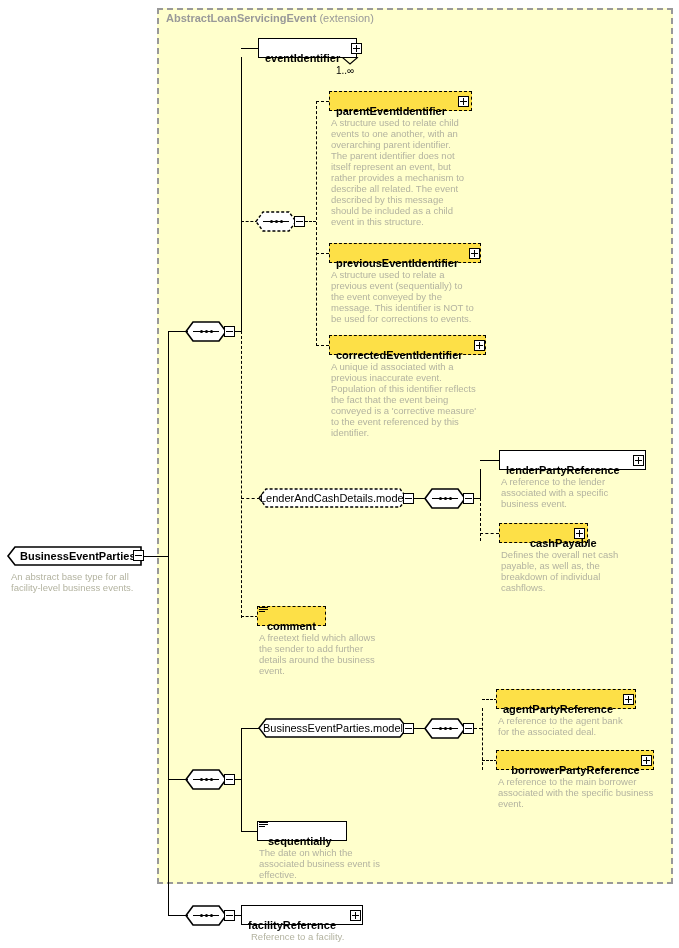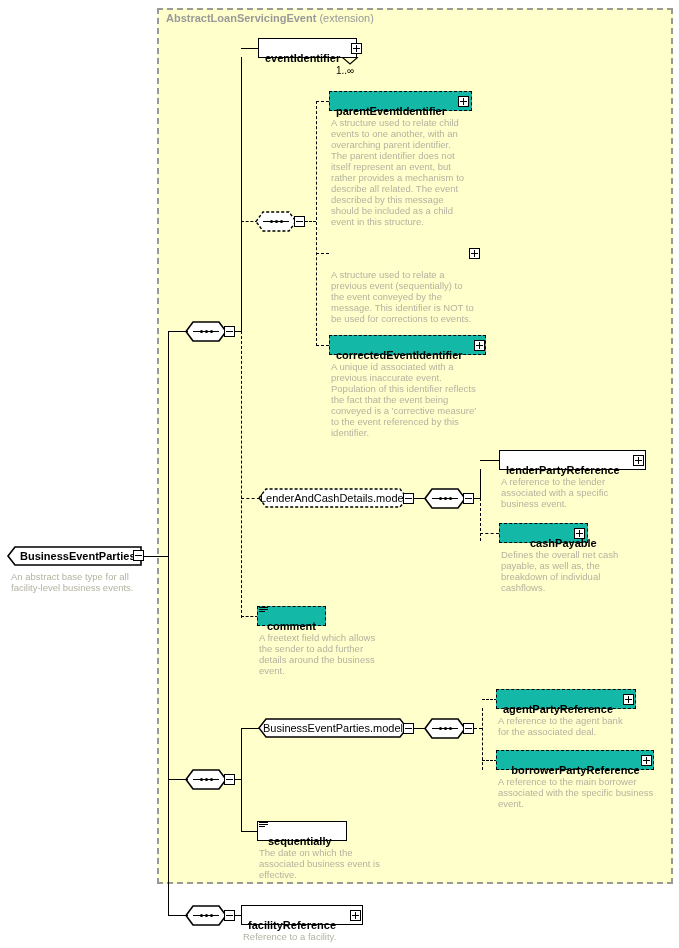--- a/index.html
+++ b/index.html
@@ -18,21 +18,21 @@
   .ln.h{height:1px;}
   .ln.v{width:1px;}
   .dln{position:absolute;}
   .dln.h{height:0;border-top:1px dashed #000;}
   .dln.v{width:0;border-left:1px dashed #000;}
 
   
   .node{position:absolute;box-sizing:border-box;height:20px;background:#ffffff;
         border:1.5px solid #000000;display:flex;align-items:center;
         white-space:nowrap;}
-  .node.opt{border:1.5px dashed #000000;background:#14b8a6;}
+  .node.opt{border:1.5px dashed #000000;background:#fde047;}
   .node .lbl{font-size:11px;font-weight:bold;color:#000000;padding:0 5px 0 6px;
              line-height:11px;margin-top:20px;}
   .nshadow{position:absolute;background:#c0c0c0;z-index:-1;}
 
   
   .pm{position:absolute;width:11px;height:11px;box-sizing:border-box;
       border:1.5px solid #000000;background:#ffffff;
       display:flex;align-items:center;justify-content:center;}
   .pm i{display:block;position:relative;width:7px;height:7px;}
   .pm i:before{content:"";position:absolute;left:0;top:3px;width:7px;height:1px;background:#000;}
@@ -155,20 +155,23 @@
 overarching parent identifier.
 The parent identifier does not
 itself represent an event, but
 rather provides a mechanism to
 describe all related. The event
 described by this message
 should be included as a child
 event in this structure.</div>
 
   <div class="dln h" style="left:316px;top:253px;width:13px;"></div>
+  <div class="node opt" style="left:329px;top:243px;width:152px;">
+    <span class="lbl">previousEventIdentifier</span>
+  </div>
   <div class="nshadow" style="left:333px;top:247px;width:152px;height:20px;"></div>
   <div class="pm plus" style="left:469px;top:248px;">
       <i></i>
     </div>
   <div class="anno" style="left:331px;top:269px;width:155px;">A structure used to relate a
 previous event (sequentially) to
 the event conveyed by the
 message. This identifier is NOT to
 be used for corrections to events.</div>
 
@@ -370,15 +373,15 @@
     </div>
   <div class="ln h" style="left:235px;top:915px;width:7px;"></div>
 
   <div class="node" style="left:241px;top:905px;width:122px;">
     <span class="lbl">facilityReference</span>
   </div>
   <div class="nshadow" style="left:245px;top:909px;width:122px;height:20px;"></div>
   <div class="pm plus" style="left:350px;top:910px;">
       <i></i>
     </div>
-  <div class="anno" style="left:243px;top:931px;width:170px;">Reference to a facility.</div>
+  <div class="anno" style="left:251px;top:931px;width:170px;">Reference to a facility.</div>
 
 </div>
 
 </body></html>

